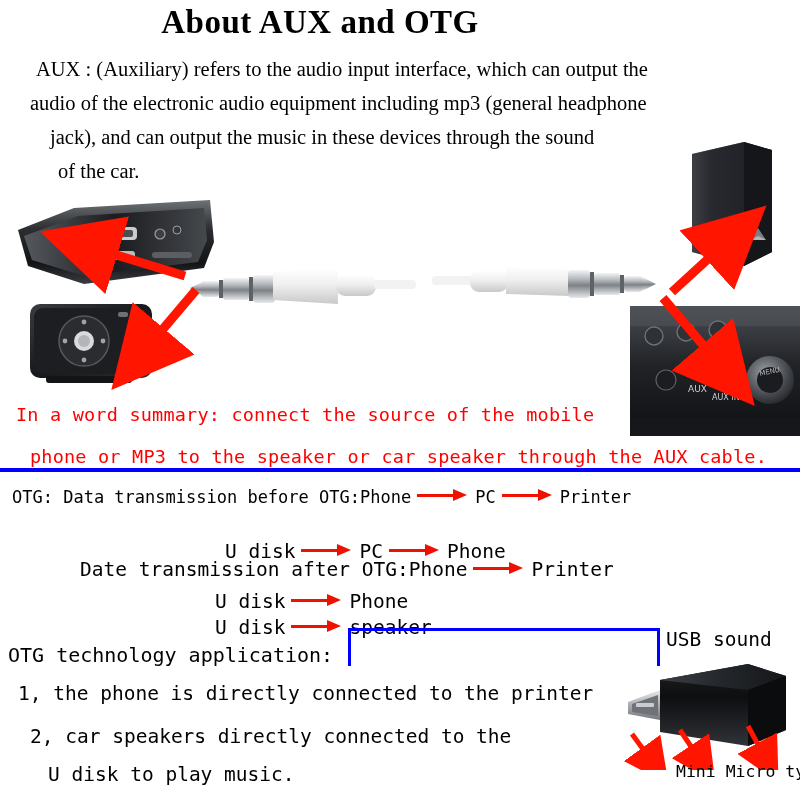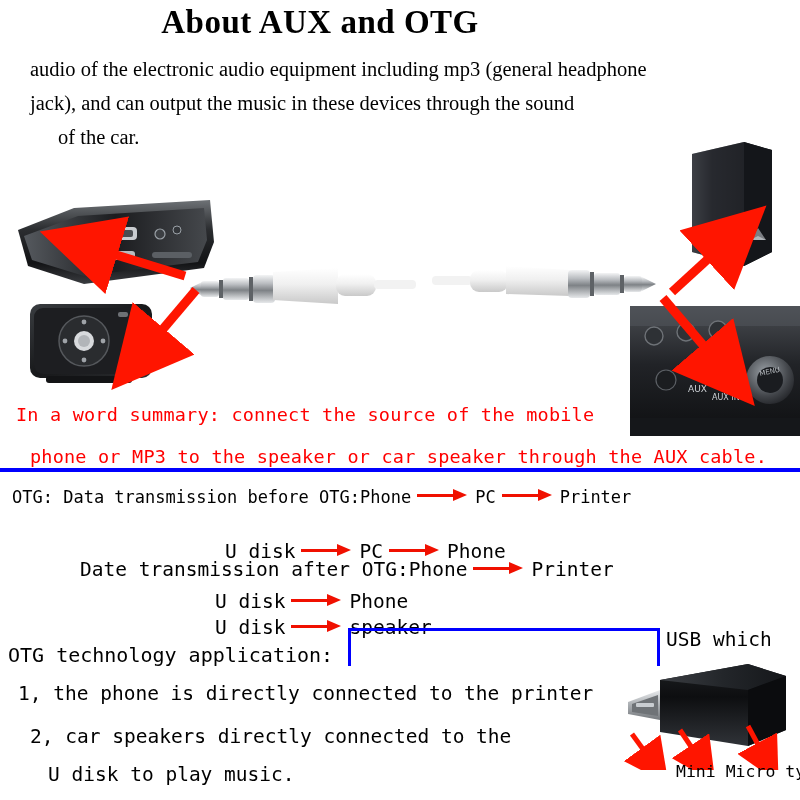--- a/index.html
+++ b/index.html
@@ -34,21 +34,21 @@
     left: 30px;
     width: 745px;
     font-family: "Liberation Serif", serif;
     font-size: 20.5px;
     line-height: 34px;
     color: #000;
   }
   .aux-para .ln { display: block; white-space: nowrap; }
   .aux-para .ln.i1 { padding-left: 6px; }
   .aux-para .ln.i2 { padding-left: 0px; }
-  .aux-para .ln.i3 { padding-left: 0px; }
+  .aux-para .ln.i3 { padding-left: 0px; margin-left: 20px; }
   .aux-para .ln.i4 { padding-left: 28px; }
 
   
   .summary {
     position: absolute;
     left: 16px;
     top: 394px;
     width: 790px;
     color: #ff0000;
     font-family: "DejaVu Sans Mono", monospace;
@@ -227,20 +227,21 @@
   }
 
   svg { display: block; }
 </style>
 </head>
 <body>
 
 <div class="title">About AUX and OTG</div>
 
 <div class="aux-para">
+  <span class="ln i1">AUX : (Auxiliary) refers to the audio input interface, which can output the</span>
   <span class="ln i2">audio of the electronic audio equipment including mp3 (general headphone</span>
   <span class="ln i3">jack), and can output the music in these devices through the sound</span>
   <span class="ln i4">of the car.</span>
 </div>
 
 <div class="photo stereo">
   <svg width="205" height="100" viewBox="0 0 205 100">
     <defs>
       <linearGradient id="gstereo" x1="0" y1="0" x2="0" y2="1">
         <stop offset="0" stop-color="#6e7276"></stop>
@@ -445,21 +446,21 @@
   <span class="h"></span>
     <span class="v1"></span>
     <span class="v2"></span>
 </div>
 
 <div class="mono otg-app">OTG technology application:</div>
 <div class="mono otg-item1">1, the phone is directly connected to the printer</div>
 <div class="mono otg-item2">2, car speakers directly connected to the</div>
 <div class="mono otg-item2b">U disk to play music.</div>
 
-<div class="usb-label">USB which</div>
+<div class="usb-label">USB sound</div>
 
 <div class="photo usbphoto">
   <svg width="180" height="120" viewBox="0 0 180 120">
     <defs>
       <linearGradient id="gusbbody" x1="0" y1="0" x2="0" y2="1">
         <stop offset="0" stop-color="#1f2124"></stop>
         <stop offset="0.4" stop-color="#0d0e10"></stop>
         <stop offset="1" stop-color="#303338"></stop>
       </linearGradient>
       <linearGradient id="gusbtop" x1="0" y1="0" x2="1" y2="0">

